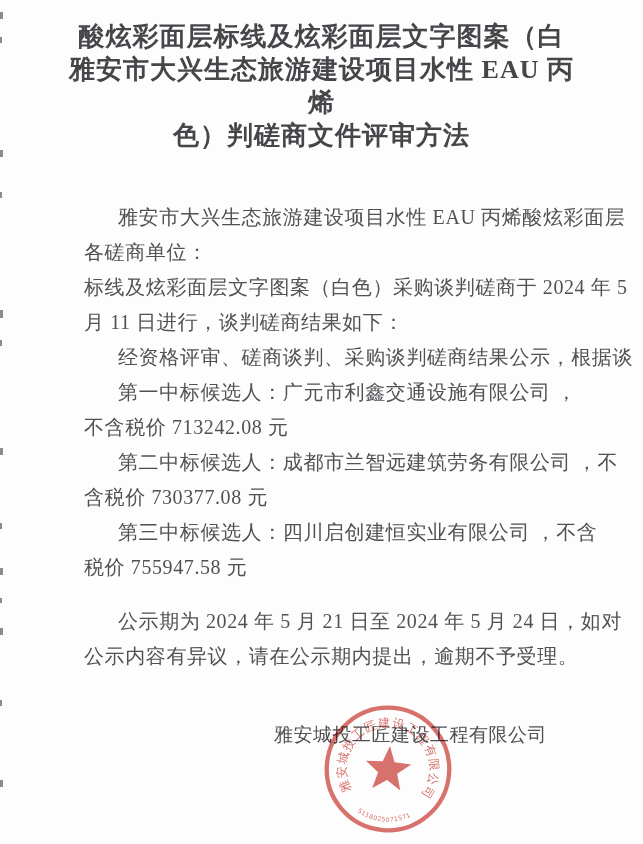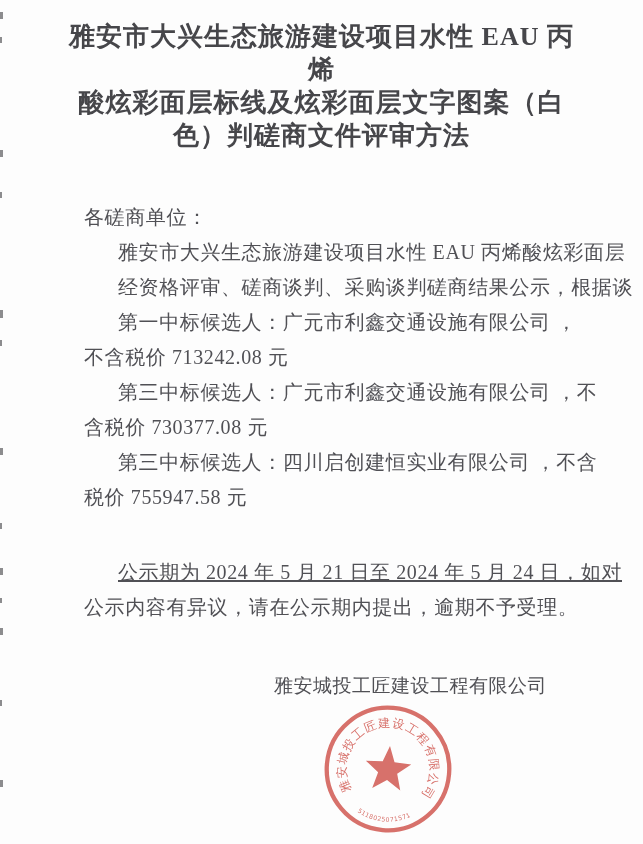--- a/index.html
+++ b/index.html
@@ -21,21 +21,21 @@
     color:#46464a;
   }
   .doc-body {
     margin:48px 84px 0 84px;
     font-size:20px;
     line-height:35px;
     letter-spacing:0.6px;
   }
   .line { white-space:nowrap; }
   .line.indent { text-indent:34px; }
-  .line.para-gap { margin-top:40px;text-decoration:underline; }
+  .line.para-gap { margin-top:19px; }
   .signature {
     margin:43px 96px 0 auto;
     width:max-content;
     text-align:center;
     font-size:19px;
     line-height:35px;
     letter-spacing:0.5px;
   }
   .seal {
     position:absolute;
@@ -66,32 +66,34 @@
   <span class="mark" style="top:340px;width:2px;height:6px"></span>
   <span class="mark" style="top:448px;width:3px;height:7px"></span>
   <span class="mark" style="top:523px;width:2px;height:6px"></span>
   <span class="mark" style="top:568px;width:3px;height:7px"></span>
   <span class="mark" style="top:598px;width:2px;height:5px"></span>
   <span class="mark" style="top:628px;width:3px;height:7px"></span>
   <span class="mark" style="top:700px;width:2px;height:6px"></span>
   <span class="mark" style="top:780px;width:3px;height:7px"></span>
 
   <div class="title">
+    <div>酸炫彩面层标线及炫彩面层文字图案（白</div>
     <div>雅安市大兴生态旅游建设项目水性 EAU 丙烯</div>
-    <div>酸炫彩面层标线及炫彩面层文字图案（白</div>
     <div>色）判磋商文件评审方法</div>
   </div>
 
   <div class="doc-body">
+    <div class="line indent">雅安市大兴生态旅游建设项目水性 EAU 丙烯酸炫彩面层</div>
     <div class="line">各磋商单位：</div>
-    <div class="line indent">雅安市大兴生态旅游建设项目水性 EAU 丙烯酸炫彩面层</div>
+    <div class="line">标线及炫彩面层文字图案（白色）采购谈判磋商于 2024 年 5</div>
+    <div class="line">月 11 日进行，谈判磋商结果如下：</div>
     <div class="line indent">经资格评审、磋商谈判、采购谈判磋商结果公示，根据谈</div>
     <div class="line indent">第一中标候选人：广元市利鑫交通设施有限公司 ，</div>
     <div class="line">不含税价 713242.08 元</div>
-    <div class="line indent">第三中标候选人：广元市利鑫交通设施有限公司 ，不</div>
+    <div class="line indent">第二中标候选人：成都市兰智远建筑劳务有限公司 ，不</div>
     <div class="line">含税价 730377.08 元</div>
     <div class="line indent">第三中标候选人：四川启创建恒实业有限公司 ，不含</div>
     <div class="line">税价 755947.58 元</div>
     <div class="line indent para-gap">公示期为 2024 年 5 月 21 日至 2024 年 5 月 24 日，如对</div>
     <div class="line">公示内容有异议，请在公示期内提出，逾期不予受理。</div>
   </div>
 
   <div class="signature">
     <div>雅安城投工匠建设工程有限公司</div>
   </div>

